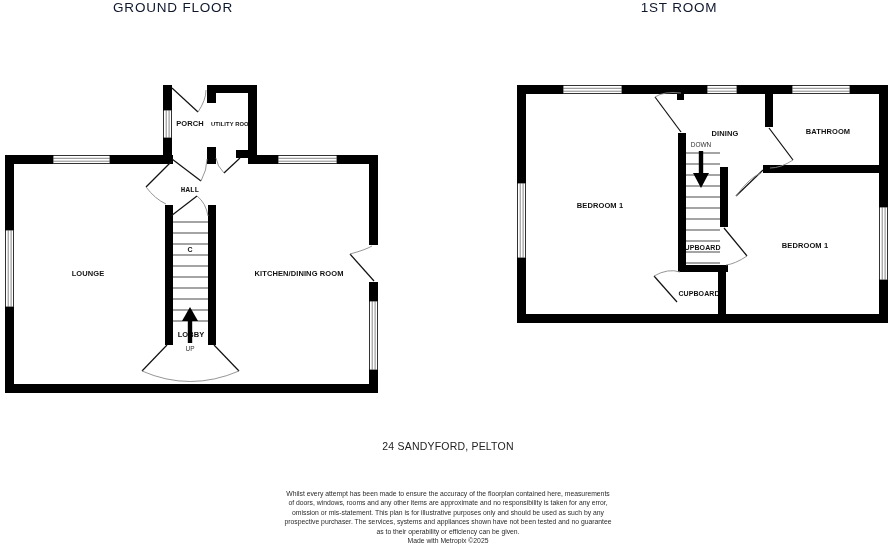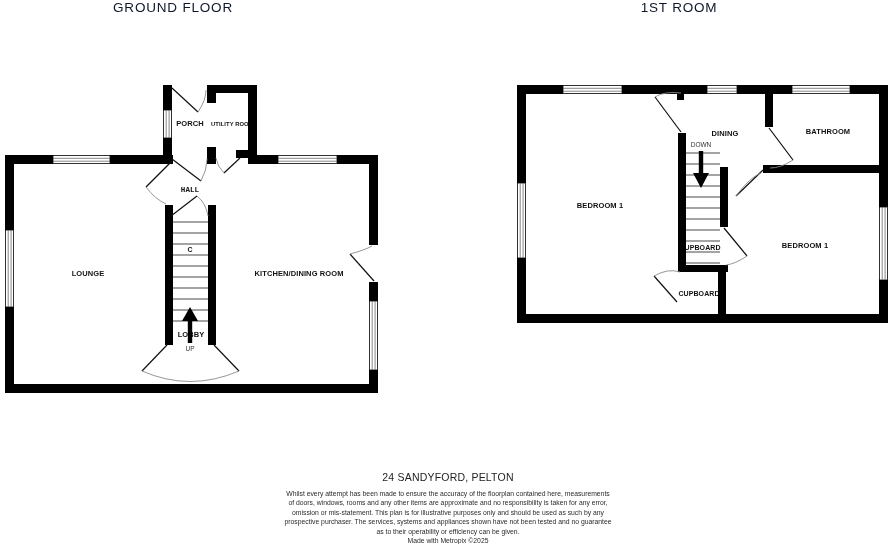--- a/index.html
+++ b/index.html
@@ -9,21 +9,21 @@
   #labels{z-index:1;}
   #geometry{z-index:2;pointer-events:none;}
   #text-top,#footer{z-index:3;}
   .floor-title{position:absolute;transform:translateX(-50%);font-size:13.5px;
        letter-spacing:.8px;color:#0f172a;white-space:nowrap;}
   .room-label{position:absolute;transform:translate(-50%,-50%);font-size:7.5px;
        font-weight:bold;color:#111;white-space:nowrap;letter-spacing:.1px;}
   .room-label.small{font-size:5.8px;transform:translate(0,-50%);}
   .dir-label{position:absolute;transform:translate(-50%,-50%);font-size:6.5px;
        font-weight:normal;color:#333;white-space:nowrap;}
-  .address{position:absolute;left:0;top:471px;width:896px;text-align:center;
+  .address{position:absolute;left:0;top:440px;width:896px;text-align:center;
        font-size:10.5px;color:#222;letter-spacing:.2px;}
   .disclaimer{position:absolute;left:0;top:489px;width:896px;text-align:center;
        font-size:6.8px;line-height:9.4px;color:#2b2b2b;}
 </style>
 </head>
 <body>
 
 <div class="layer" id="text-top">
   <div class="floor-title" style="left:173px;top:0px;">GROUND FLOOR</div>
   <div class="floor-title" style="left:679px;top:0px;">1ST ROOM</div>

